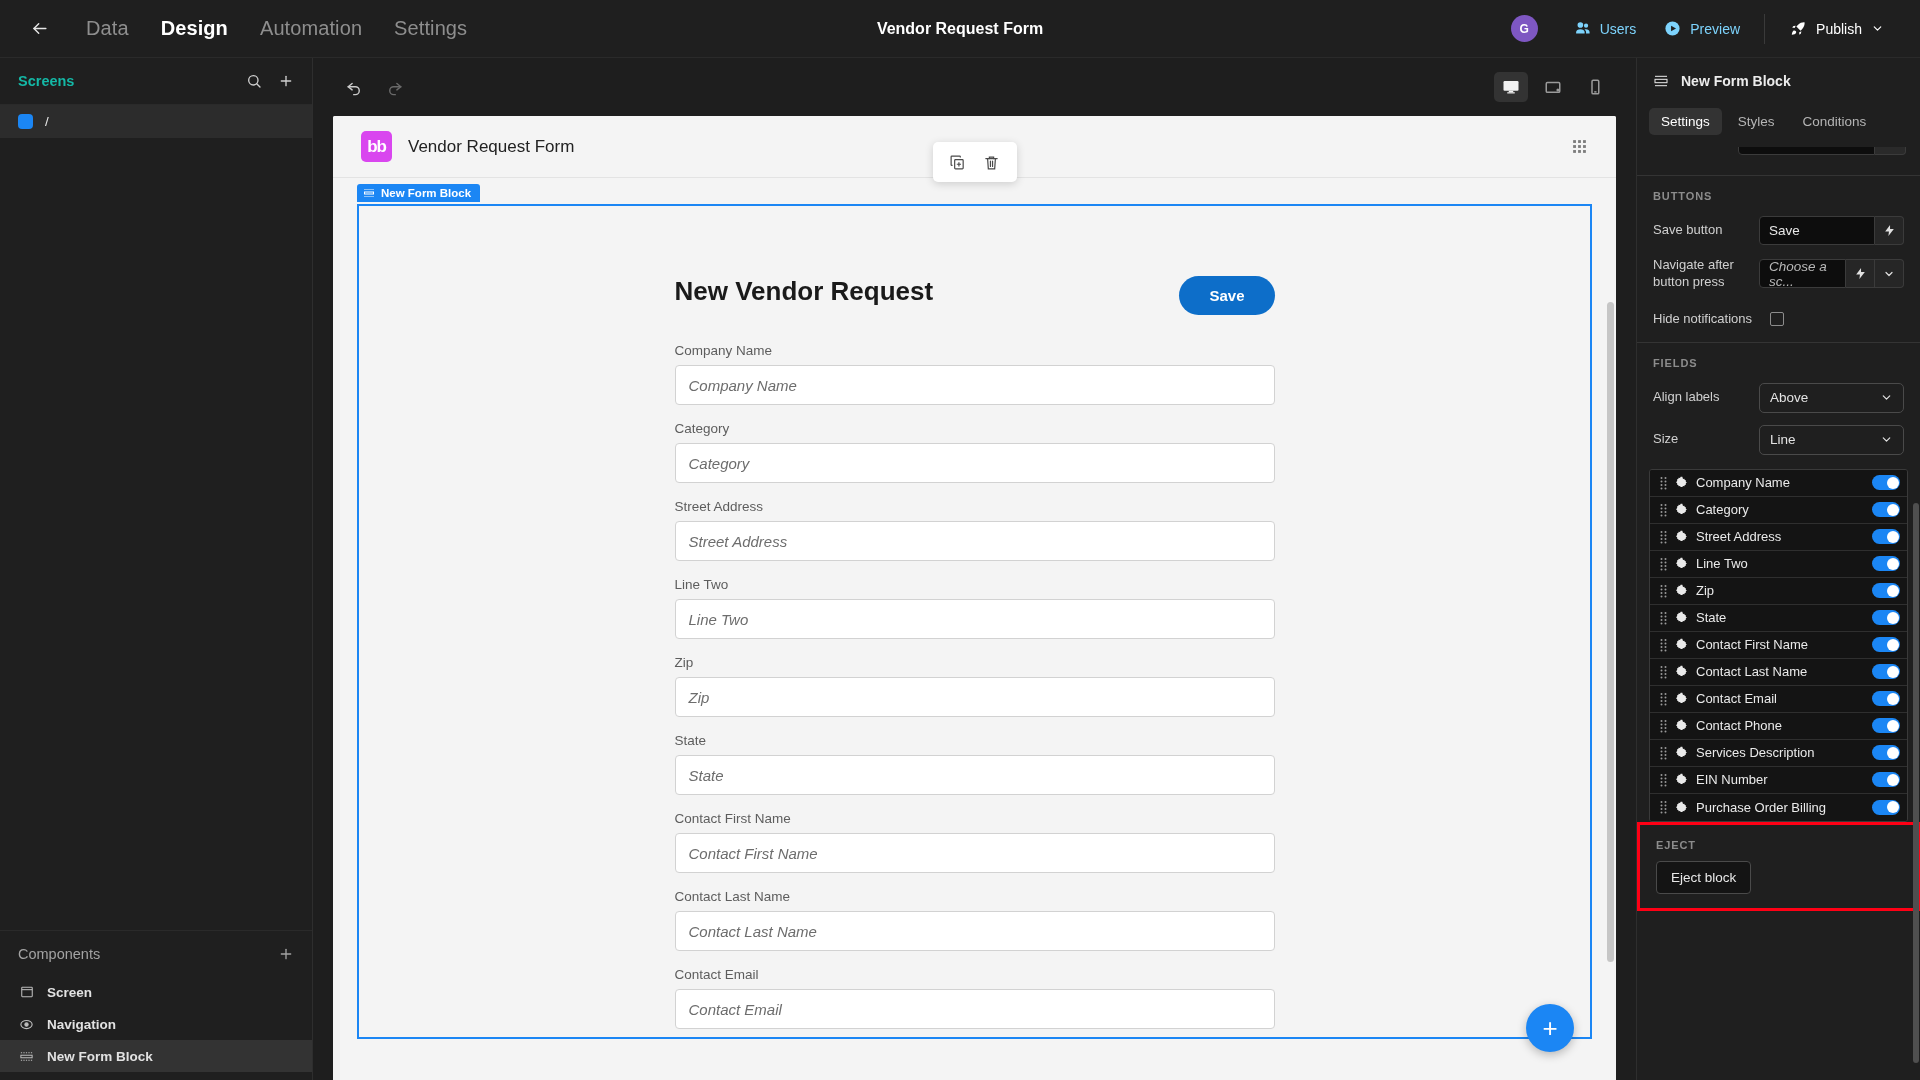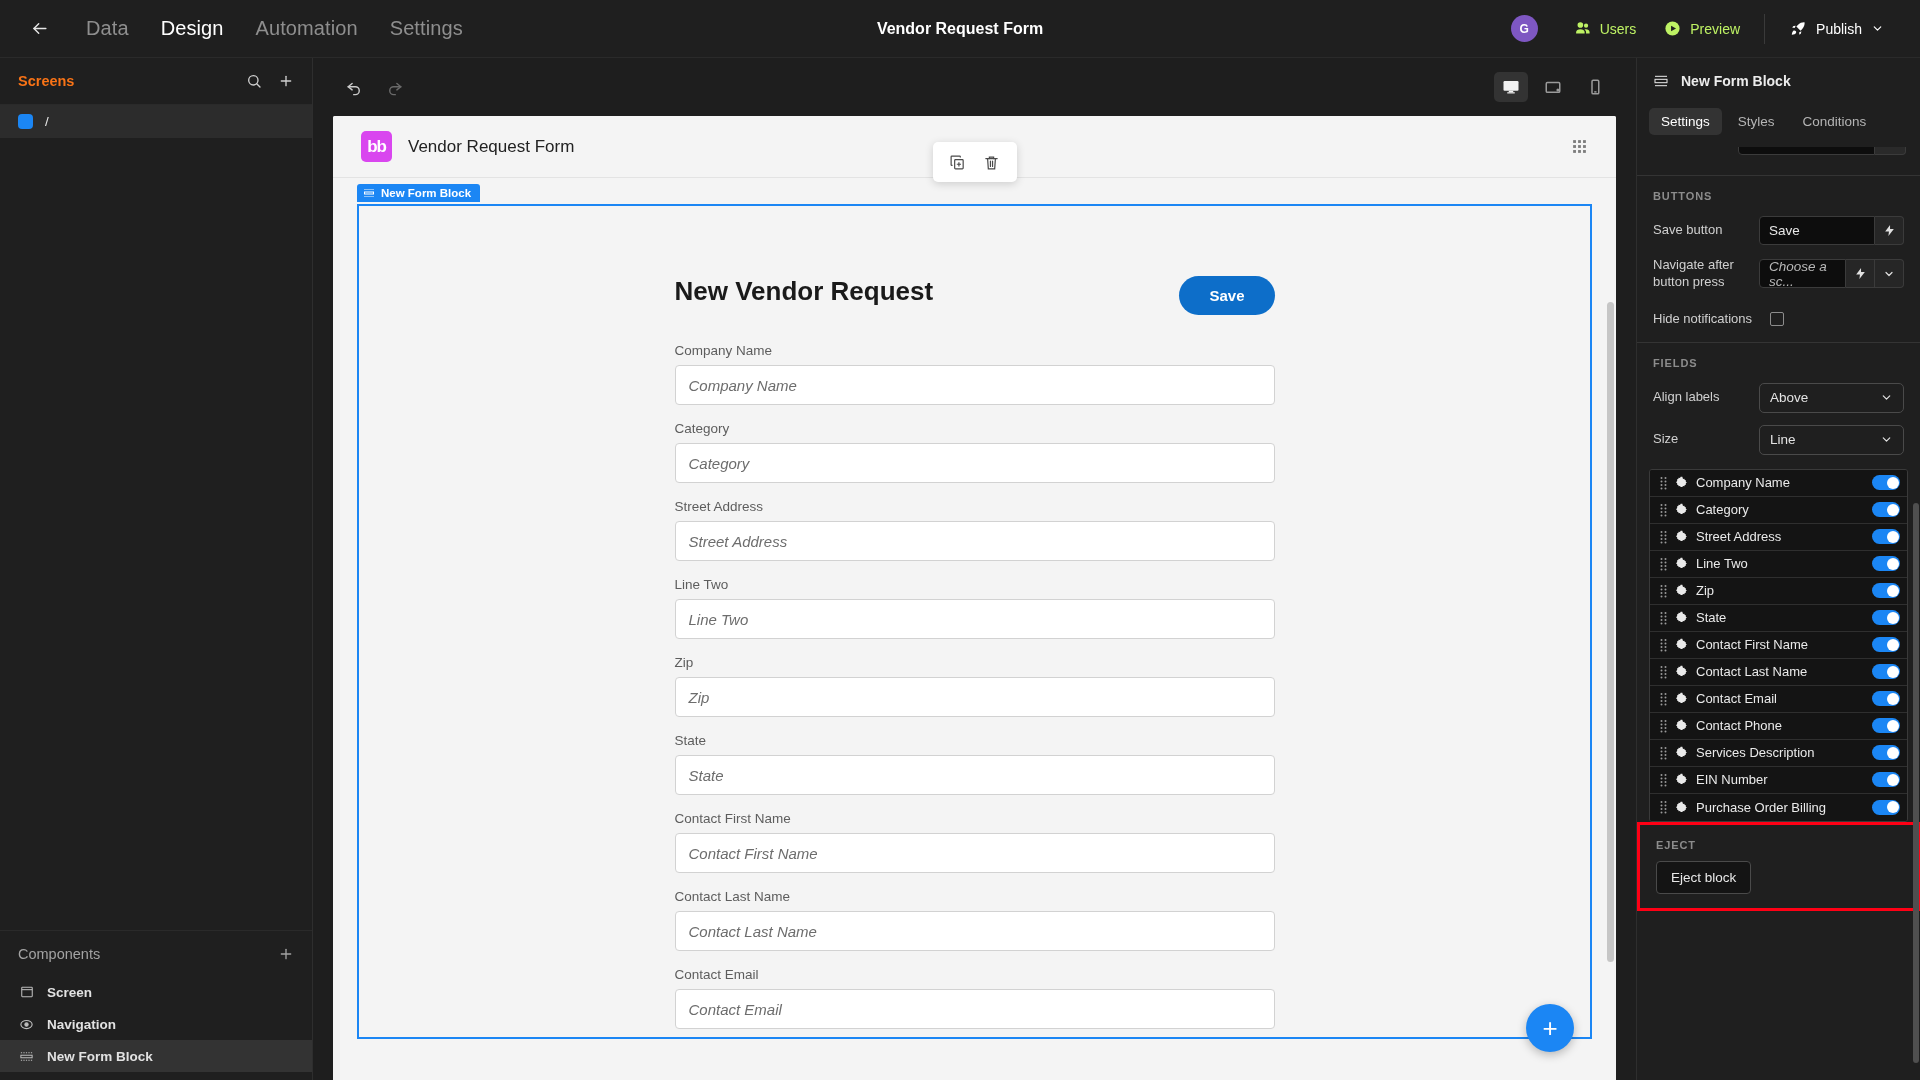--- a/index.html
+++ b/index.html
@@ -22,59 +22,59 @@
   }
   .topbar-left { display: flex; align-items: center; padding-left: 22px; gap: 0; }
   .back-btn {
     width: 34px; height: 34px; display: flex; align-items: center; justify-content: center;
     color: #e6e6e6; cursor: pointer; margin-right: 14px;
   }
   .nav-tab {
     color: #8e8e8e; font-size: 20px; padding: 6px 16px; cursor: pointer;
     letter-spacing: .1px;
   }
-  .nav-tab.active { color: #fff; font-weight: 400; }
+  .nav-tab.active { color: #fff; font-weight: 700; }
 
   .topbar-title {
     position: absolute; left: 0; right: 0; top: 0; bottom: 0;
     display: flex; align-items: center; justify-content: center;
     color: #fff; font-size: 16px; font-weight: 700;
     pointer-events: none;
   }
   .topbar-right {
     margin-left: auto; display: flex; align-items: center; padding-right: 22px; gap: 0;
     position: relative; z-index: 2;
   }
   .avatar {
     width: 27px; height: 27px; border-radius: 50%;
     background: #7e57c2; color: #fff;
     display: flex; align-items: center; justify-content: center;
     font-size: 12px; font-weight: 700; margin-right: 22px; cursor: pointer;
   }
   .tr-item {
     display: flex; align-items: center; gap: 9px;
-    color: #bef264; font-size: 14px; padding: 6px 14px; cursor: pointer;
+    color: #7dd3fc; font-size: 14px; padding: 6px 14px; cursor: pointer;
   }
   .tr-sep { width: 1px; height: 30px; background: #3a3a3a; margin: 0 10px; }
   .publish { color:#fff; }
   .chev { display:inline-block; }
 
   
   .body { flex: 1; display: flex; min-height: 0; }
 
   
   .left {
     width: 313px; min-width: 313px;
     background: #1f1f1f;
     border-right: 1px solid #2e2e2e;
     display: flex; flex-direction: column;
   }
   .panel-head {
     height: 46px; display: flex; align-items: center;
-    padding: 0 18px; color: #f97316; font-size: 14.5px; font-weight: 700;
+    padding: 0 18px; color: #14b8a6; font-size: 14.5px; font-weight: 700;
   }
   .panel-head .spacer { flex: 1; }
   .panel-head .ico { color:#cfcfcf; cursor:pointer; margin-left: 16px; display:flex; }
   .screens-list { border-top: 1px solid #2a2a2a; }
   .screen-row {
     height: 33px; display: flex; align-items: center; gap: 12px;
     padding: 0 18px; background: #2c2c2c; cursor: pointer;
   }
   .screen-dot { width: 15px; height: 15px; border-radius: 4px; background: #1b86f4; }
   .screen-name { color: #e8e8e8; font-size: 13.5px; }

